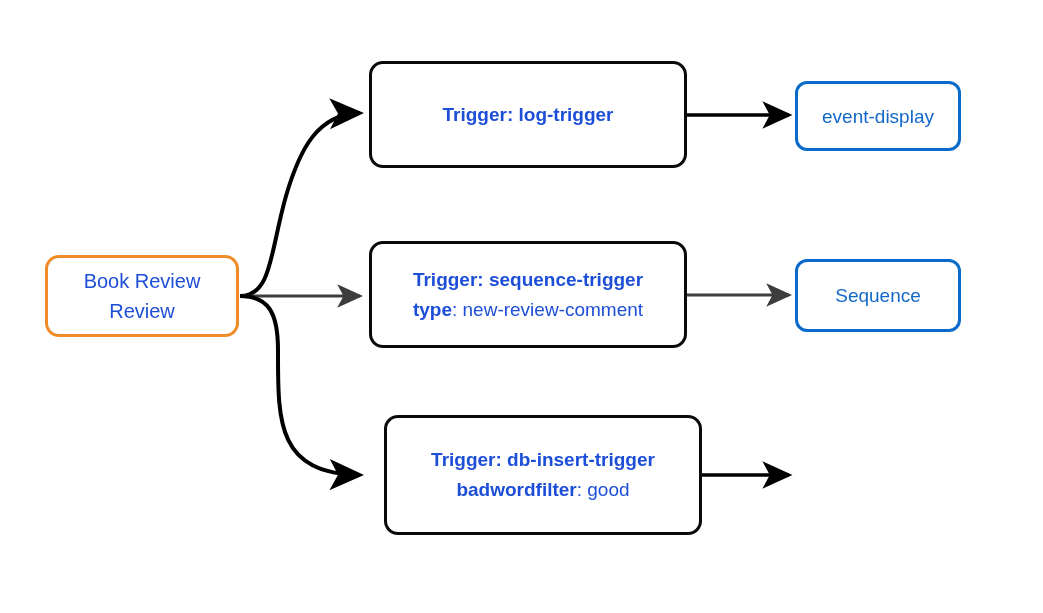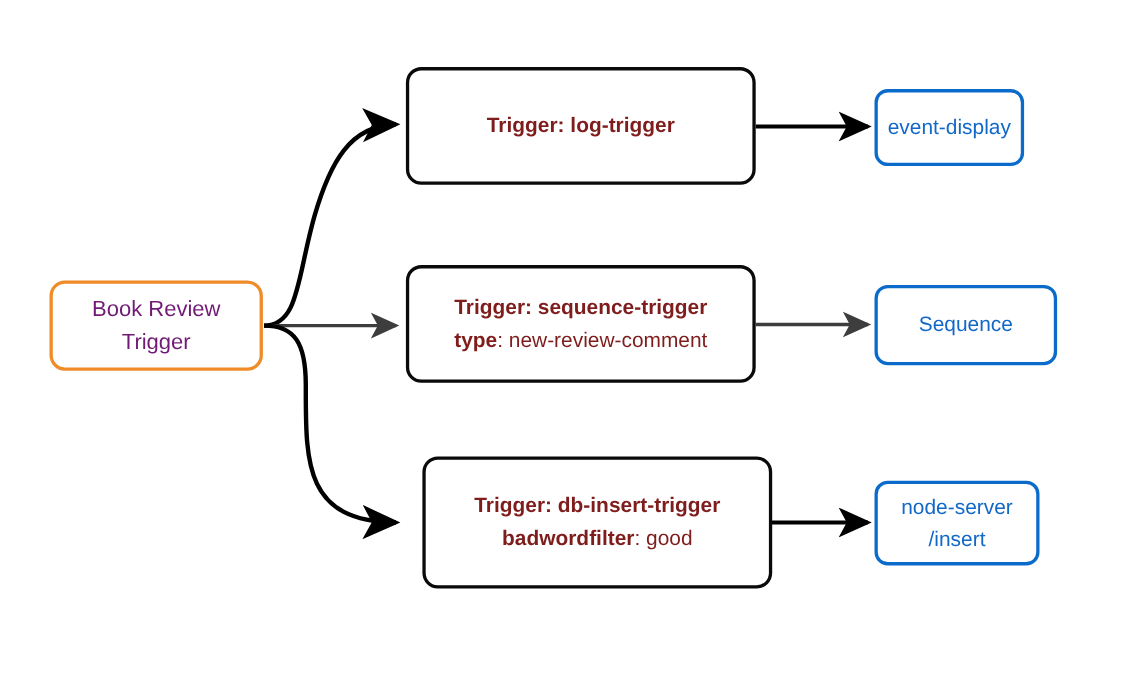--- a/index.html
+++ b/index.html
@@ -33,32 +33,32 @@
     flex-direction: column;
     align-items: center;
     justify-content: center;
     text-align: center;
     background: #ffffff;
   }
   
   .node-broker {
     border: 3px solid #f08c28;
     border-radius: 14px;
-    color: #701a75;
+    color: #1d4ed8;
     font-size: 20px;
     line-height: 30px;
   }
   .node-broker .line {
     white-space: nowrap;
   }
   
   .node-trigger {
     border: 3.5px solid #0a0a0a;
     border-radius: 14px;
-    color: #7f1d1d;
+    color: #1d4ed8;
     font-size: 19px;
     line-height: 30px;
   }
   .node-trigger .line {
     white-space: nowrap;
   }
   .node-trigger .k {
     font-weight: bold;
   }
   
@@ -96,47 +96,43 @@
 
     <path d="M 687,115 L 789,115" fill="none" stroke="#000000" stroke-width="3.5" marker-end="url(#arrow-black)"></path>
 
     <path d="M 687,295 L 789,295" fill="none" stroke="#3d3d3d" stroke-width="3" marker-end="url(#arrow-gray)"></path>
 
     <path d="M 687,475 L 789,475" fill="none" stroke="#000000" stroke-width="3.5" marker-end="url(#arrow-black)"></path>
   </svg>
 
   <div class="node node-broker" style="left:45px; top:255px; width:194px; height:82px;">
     <span class="line">Book Review</span>
-    <span class="line">Trigger</span>
+    <span class="line">Review</span>
   </div>
 
   <div class="node node-trigger" style="left:369px; top:61px; width:318px; height:107px;">
     <span class="line k">Trigger: log-trigger</span>
   </div>
 
   <div class="node node-trigger" style="left:369px; top:241px; width:318px; height:107px;">
     <span class="line k">Trigger: sequence-trigger</span>
     <span class="line">
       <span class="k">type</span><span>: new-review-comment</span>
     </span>
   </div>
 
   <div class="node node-trigger" style="left:384px; top:415px; width:318px; height:120px;">
     <span class="line k">Trigger: db-insert-trigger</span>
     <span class="line">
       <span class="k">badwordfilter</span><span>: good</span>
     </span>
   </div>
 
-  <div class="node node-sink" style="left:795px; top:81px; width:136px; height:70px;justify-content:center;">
+  <div class="node node-sink" style="left:795px; top:81px; width:166px; height:70px;justify-content:center;">
     <span class="line">event-display</span>
   </div>
 
   <div class="node node-sink" style="left:795px; top:259px; width:166px; height:73px;">
     <span class="line">Sequence</span>
   </div>
 
-  <div class="node node-sink" style="left:795px; top:437px; width:150px; height:77px;">
-    <span class="line">node-server</span>
-    <span class="line">/insert</span>
-  </div>
 
 </div>
 
 </body></html>

